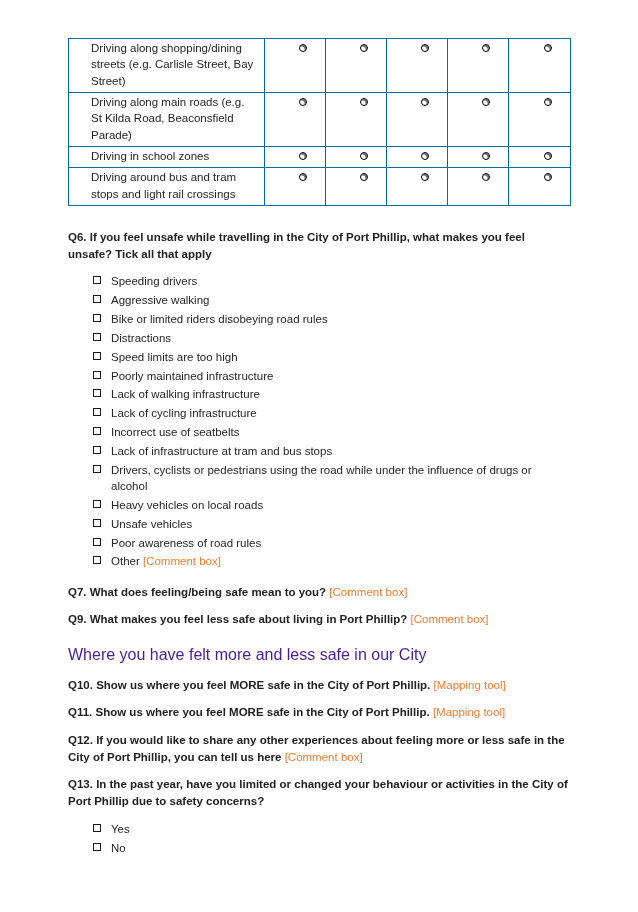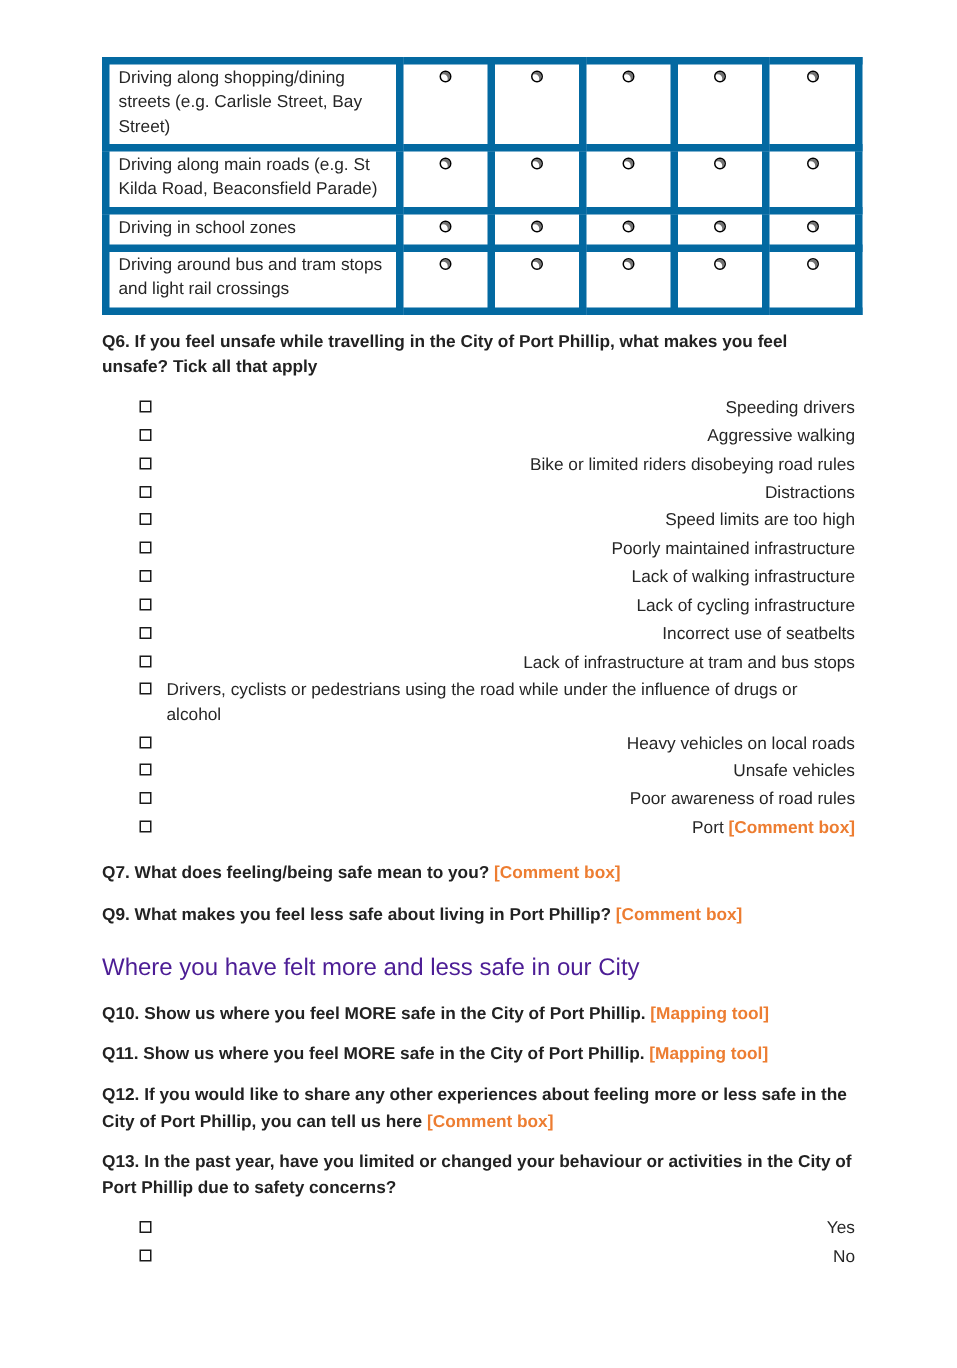--- a/index.html
+++ b/index.html
@@ -17,56 +17,55 @@
   
   table.matrix {
     border-collapse: collapse;
     width: 502px;
     table-layout: fixed;
     font-size: 11.5px;
     line-height: 1.42;
     color: #262626;
   }
   table.matrix td {
-    border: 5px solid #0369a1;
+    border: 1px solid #0369a1;
     vertical-align: top;
-    padding: 1px 6px 3px 6px;
+    padding: 1px 6px 3px 22px;
   }
   td.radio-cell { text-align: center; padding-top: 4px; }
   .radio {
     display: inline-block;
     width: 8px; height: 8px;
     border: 1.4px solid #000000;
     border-radius: 50%;
     box-shadow: inset -1.5px 1.5px 0 rgba(0,0,0,0.55);
     background: #ffffff;
   }
 
   
   .question {
     font-weight: bold;
     font-size: 11.5px;
     line-height: 1.5;
     width: 502px;
     margin: 0 0 10px 0;
   }
-  .q-gap-top { margin-top: 10px; }
+  .q-gap-top { margin-top: 23px; }
   .q-space { margin-top: 6px; }
-  .tag { color: #ED7D31; font-weight: bold; }
+  .tag { color: #ED7D31; font-weight: normal; }
 
   
   .checkbox-list { margin: 10px 0 14px 25px; width: 477px; }
   .cbx-item {
     display: flex;
     gap: 10px;
     font-size: 11.5px;
     line-height: 1.42;
     margin-bottom: 2.5px;
     color: #262626;
-    justify-content: space-between;
   }
   .cbx {
     flex: 0 0 auto;
     width: 8px; height: 8px;
     border: 1.4px solid #1a1a1a;
     margin-top: 3px;
     background: #ffffff;
   }
 
   .section-heading {
@@ -202,21 +201,21 @@
         </div>
 
         <div class="cbx-item">
           <span class="cbx"></span>
           <span><span>Poor awareness of road rules</span> </span>
         </div>
 
 
         <div class="cbx-item">
           <span class="cbx"></span>
-          <span><span>Port</span> <span class="tag">[Comment box]</span></span>
+          <span><span>Other</span> <span class="tag">[Comment box]</span></span>
         </div>
 
     </div>
 
     <p class="question q-space"><span>Q7. What does feeling/being safe mean to you?</span> <span class="tag">[Comment box]</span></p>
     <p class="question q-space"><span>Q9. What makes you feel less safe about living in Port Phillip?</span> <span class="tag">[Comment box]</span></p>
 
     <h2 class="section-heading">Where you have felt more and less safe in our City</h2>
 
     <p class="question q-space"><span>Q10. Show us where you feel MORE safe in the City of Port Phillip.</span> <span class="tag">[Mapping tool]</span></p>

